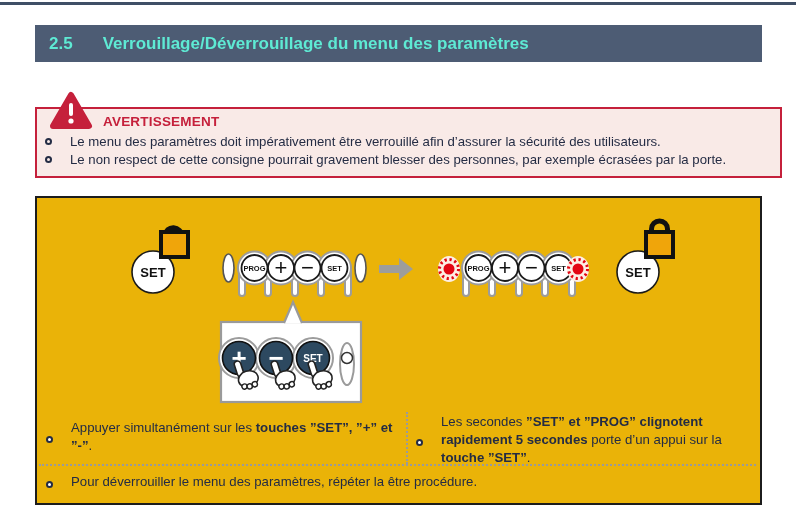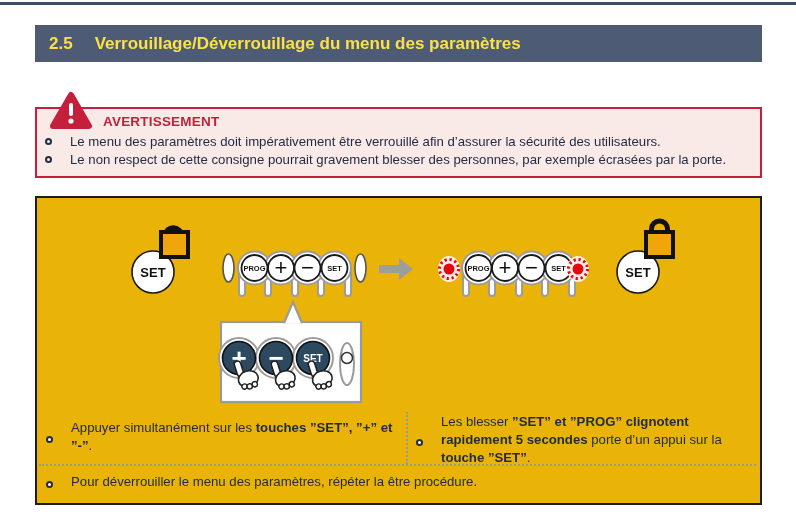--- a/index.html
+++ b/index.html
@@ -4,29 +4,29 @@
 <style>
   html,body{margin:0;padding:0;}
   .page{
     position:relative; width:796px; height:520px; background:#ffffff;
     font-family:"Liberation Sans", sans-serif; color:#242c44; overflow:hidden;
   }
   .topline{position:absolute; top:2px; left:0; width:796px; height:3px; background:#3f4f66;}
   
   .sec-header{
     position:absolute; left:35px; top:25px; width:727px; height:37px;
-    background:#4d5c74; color:#fde047; display:flex; align-items:center;
+    background:#4d5c74; color:#5eead4; display:flex; align-items:center;
     font-weight:bold; font-size:17px;
   }
   .sec-header .num{margin-left:14px;}
-  .sec-header .ttl{margin-left:22px;}
+  .sec-header .ttl{margin-left:30px;}
   
   .warnbox{
     position:absolute; left:35px; top:107px; width:723px; height:67px;
-    background:#f9eae7; border:2px solid #c5203b;
+    background:#f9eae7; border:2px solid #c5203b;padding-left:20px;
   }
   .warn-title{
     position:absolute; left:66px; top:5px; color:#c5203b; font-weight:bold;
     font-size:13.5px; letter-spacing:.2px;
   }
   .warn-items{position:absolute; left:8px; top:24px; width:705px;}
   .w-row{display:flex; align-items:flex-start; line-height:18px; font-size:13.2px;gap:12px;}
   .blt{
     flex:none; width:7px; height:7px; border-radius:50%; background:#242c44;
     margin:5px 6px 0 0; position:relative;
@@ -212,21 +212,21 @@
     <div class="vdiv"></div>
     <div class="hdiv"></div>
 
     <div class="cell cell-left w-row">
       <span class="blt"></span>
       <span><span>Appuyer simultanément sur les </span><span class="b">touches ”SET”, ”+” et ”-”</span><span>.</span></span>
     </div>
 
     <div class="cell cell-right w-row">
       <span class="blt"></span>
-      <span><span>Les blesser </span><span class="b">”SET” et ”PROG” clignotent rapidement 5 secondes</span><span> porte d’un appui sur la </span><span class="b">touche ”SET”</span><span>.</span></span>
+      <span><span>Les secondes </span><span class="b">”SET” et ”PROG” clignotent rapidement 5 secondes</span><span> porte d’un appui sur la </span><span class="b">touche ”SET”</span><span>.</span></span>
     </div>
 
     <div class="cell cell-note w-row">
       <span class="blt"></span>
       <span>Pour déverrouiller le menu des paramètres, répéter la être procédure.</span>
     </div>
   </div>
 </div>
 
 </body></html>

